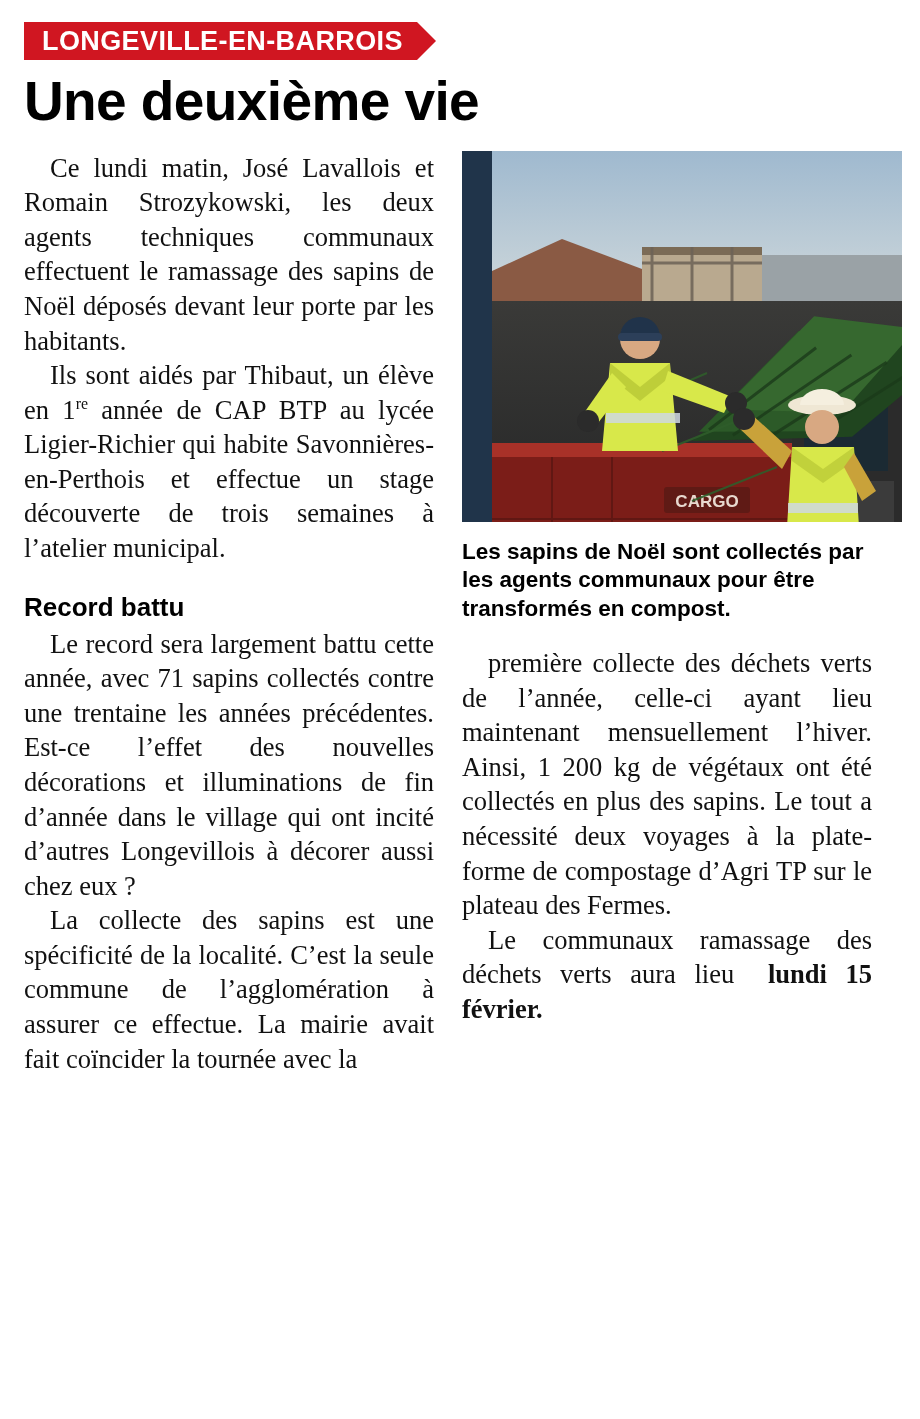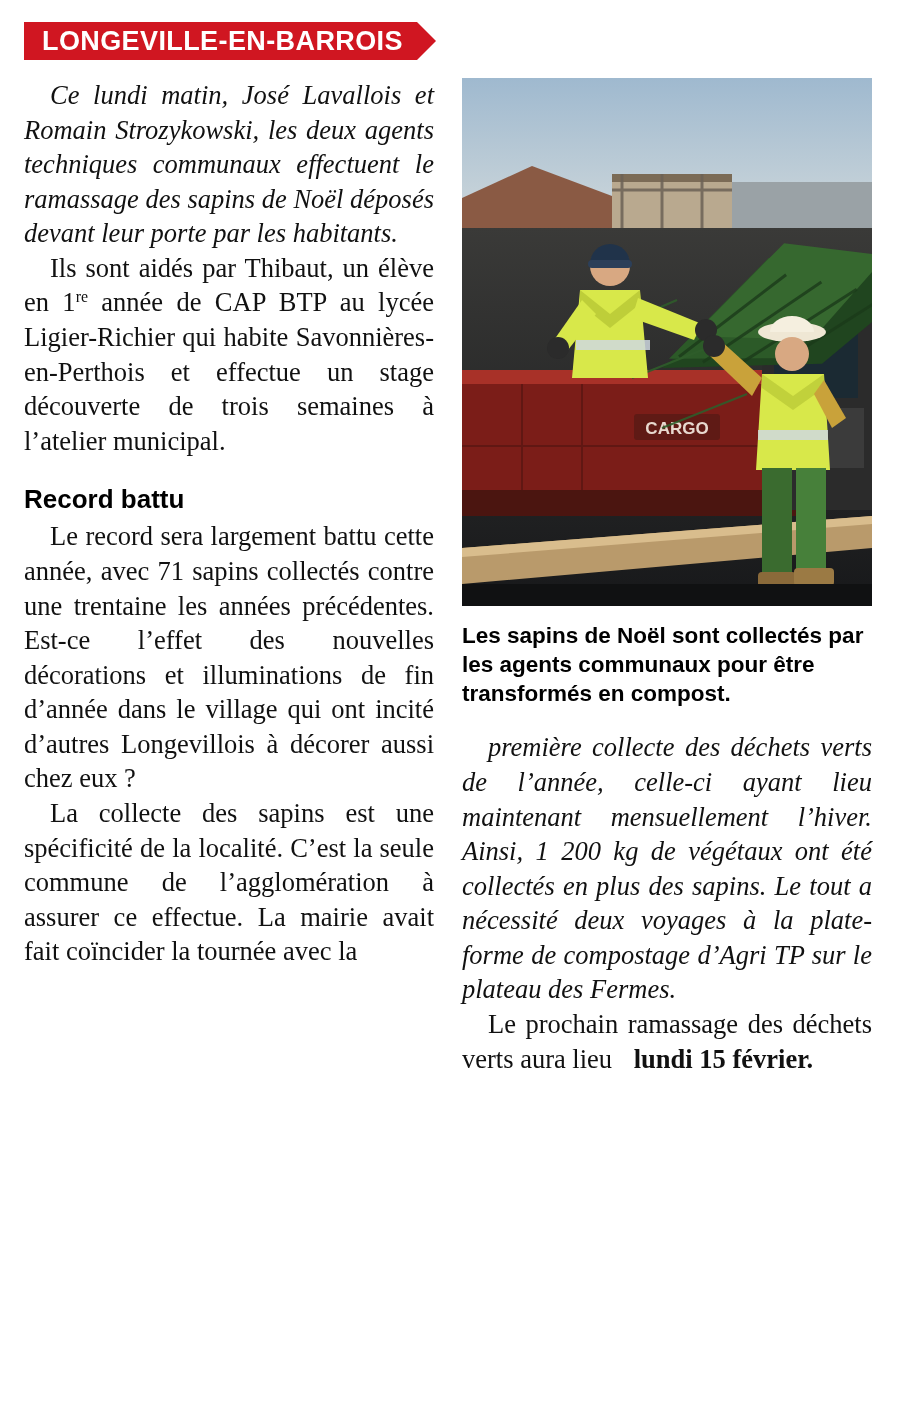--- a/index.html
+++ b/index.html
@@ -77,21 +77,21 @@
   }
   p.body {
     margin: 0;
     font-size: 26.5px;
     line-height: 1.305;
     text-align: justify;
     text-justify: inter-word;
     hyphens: manual;
     text-indent: 26px;
   }
-  p.body.first { text-indent: 26px; font-style: italic; }
+  p.body.first { text-indent: 26px; }
   p.body + p.body { margin-top: 0; }
 
   .subhead {
     font-family: "Liberation Sans", sans-serif;
     font-weight: bold;
     font-size: 26px;
     margin: 26px 0 4px 0;
     color: #000;
   }
 
@@ -100,23 +100,24 @@
     vertical-align: super;
     line-height: 0;
     margin-top: 45px;
   }
   .bold { font-weight: bold; margin-left: 15px; }
 
   
   .photo {
     position: relative;
     width: 410px;
-    height: 528px;
+    height: 371px;
     overflow: hidden;
     background: #20344a;
+    padding-left: 30px;
   }
   .photo svg { display: block; }
   .caption {
     font-family: "Liberation Sans", sans-serif;
     font-weight: bold;
     font-size: 22.5px;
     line-height: 1.28;
     margin: 16px 0 22px 0;
     color: #000;
   }
@@ -124,20 +125,21 @@
 </head>
 <body>
 
 <div class="page">
 
   <div class="kicker-wrap">
     <span class="kicker">LONGEVILLE-EN-BARROIS</span>
   </div>
 
   <h1 class="headline">
+    <span class="l1">Une deuxième vie</span>
   </h1>
 
   <div class="cols">
 
     <div class="col">
       <p class="body first">Ce lundi matin, José Lavallois et Romain Strozykowski, les deux agents techniques communaux effectuent le ramassage des sapins de Noël déposés devant leur porte par les habitants.</p>
       <p class="body">
         <span>Ils sont aidés par Thibaut, un élève en 1<sup class="ord">re</sup> année de CAP BTP au lycée Ligier-Richier qui habite Savonnières-en-Perthois et effectue un stage découverte de trois semaines à l’atelier municipal.</span>
       </p>
 
@@ -262,18 +264,18 @@
           </g>
 
           <rect x="0" y="506" width="410" height="22" fill="#101112"></rect>
         </svg>
       </div>
 
       <div class="caption">Les sapins de Noël sont collectés par les agents communaux pour être transformés en compost.</div>
 
       <p class="body first">première collecte des déchets verts de l’année, celle-ci ayant lieu maintenant mensuellement l’hiver. Ainsi, 1 200 kg de végétaux ont été collectés en plus des sapins. Le tout a nécessité deux voyages à la plate-forme de compostage d’Agri TP sur le plateau des Fermes.</p>
       <p class="body">
-        <span>Le prochain ramassage des déchets verts aura lieu </span><span class="bold">lundi 15 février.</span>
+        <span>Le communaux ramassage des déchets verts aura lieu </span><span class="bold">lundi 15 février.</span>
       </p>
     </div>
 
   </div>
 </div>
 
 </body></html>

